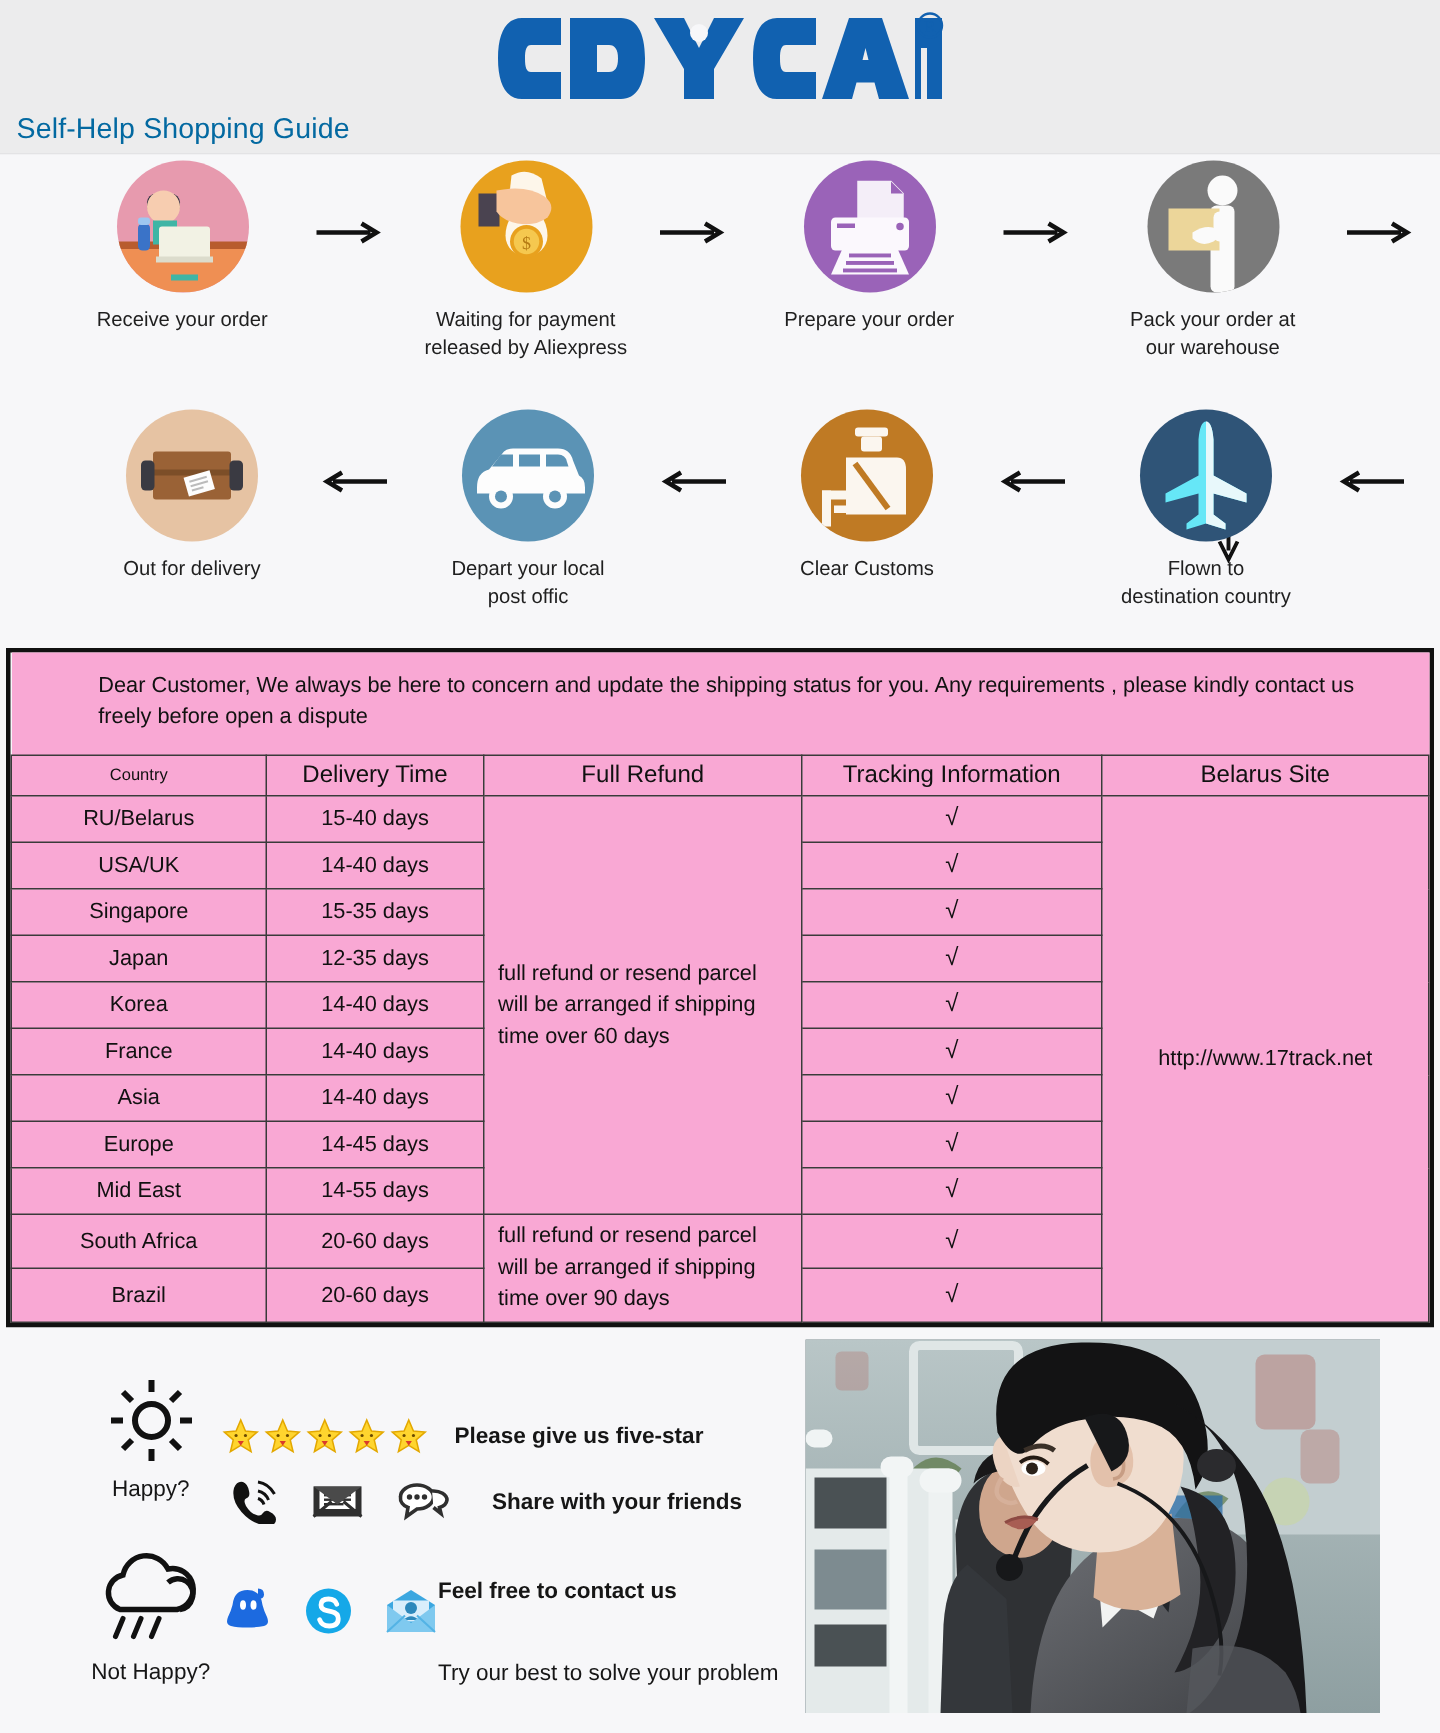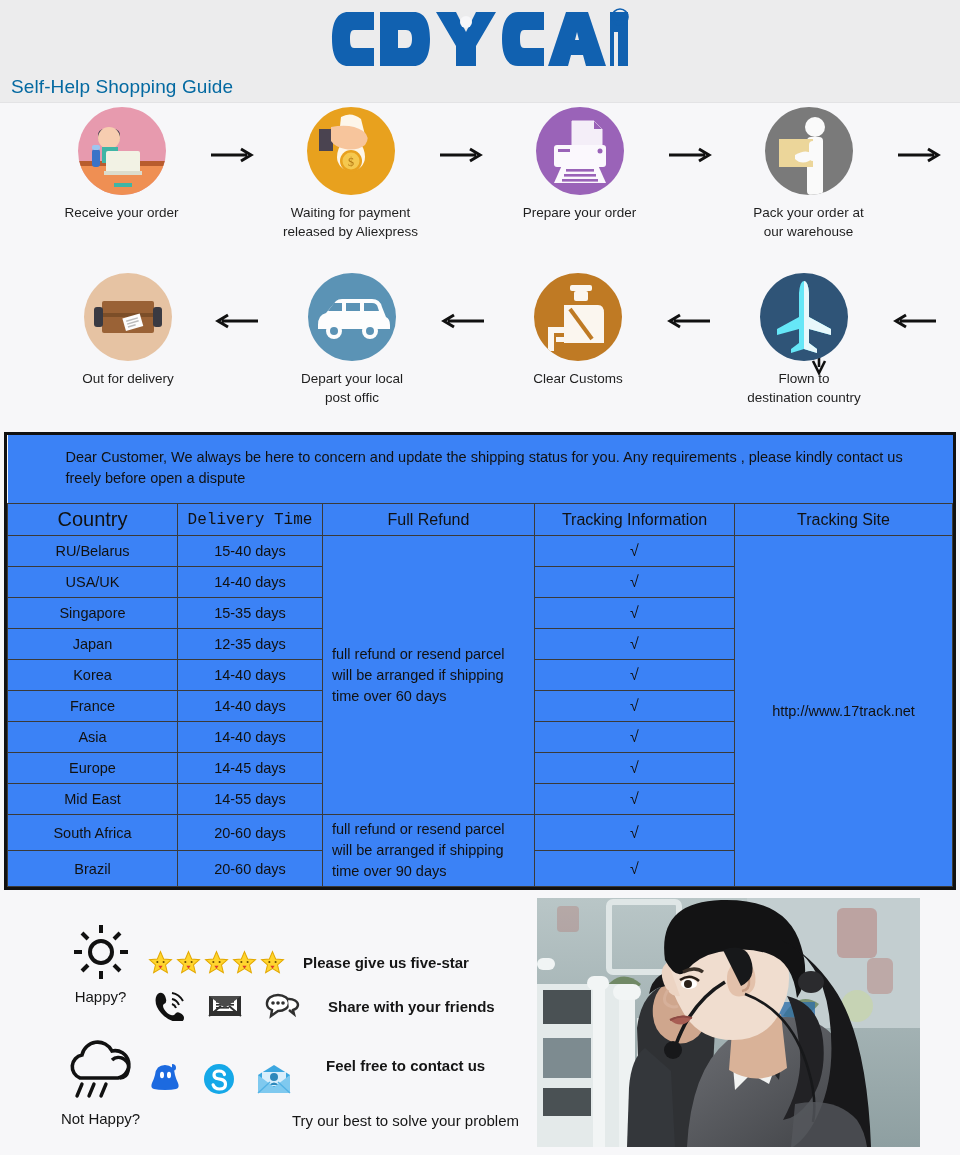--- a/index.html
+++ b/index.html
@@ -89,32 +89,32 @@
     width:100%;
     border-collapse:collapse;
     font-size:14.5px;
     color:#111;
   }
   table.ship td, table.ship th {
     border:1px solid #3a3a3a;
     padding:4px 6px;
     text-align:center;
     font-weight:normal;
-    background:#3b82f6;
+    background:#f9a8d4;
   }
   .notice-cell {
     text-align:left !important;
     padding:12px 18px 14px 58px !important;
     font-size:14.5px;
     line-height:1.45;
     border:none !important;
     border-bottom:1px solid #3a3a3a !important;
   }
   .col-country  { width:170px; }
-  .col-delivery { width:145px;font-family:Liberation Mono, monospace; }
+  .col-delivery { width:145px; }
   .col-refund   { width:212px; }
   .col-track    { width:200px; }
   .col-site     { width:auto; }
   .refund-cell {
     text-align:left !important;
     font-size:14.5px;
     line-height:1.45;
     padding-left:9px !important;
   }
   .check { font-size:16px; }
@@ -375,25 +375,25 @@
   </div>
 </div>
 
 <div class="table-wrap">
   <table class="ship">
     <tbody>
       <tr>
         <td class="notice-cell" colspan="5">Dear Customer, We always be here to concern and update the shipping status for you.  Any requirements , please kindly contact us freely before open a dispute</td>
       </tr>
       <tr>
-        <td class="col-country" style="font-size:20px;">Country</td>
+        <td class="col-country" style="font-size:11px;">Country</td>
         <td class="col-delivery" style="font-size:16px;">Delivery Time</td>
         <td class="col-refund" style="font-size:16px;">Full Refund</td>
         <td class="col-track" style="font-size:16px;">Tracking Information</td>
-        <td class="col-site" style="font-size:16px;">Tracking Site</td>
+        <td class="col-site" style="font-size:16px;">Belarus Site</td>
       </tr>
 
       <tr class="row-h">
         <td>RU/Belarus</td>
         <td>15-40 days</td>
         <td class="refund-cell" rowspan="9">full refund or resend parcel will be arranged if shipping time over 60 days</td>
         <td class="check">√</td>
         <td rowspan="11">http://www.17track.net</td>
       </tr>
       <tr class="row-h">
@@ -563,21 +563,21 @@
       </svg>
       <svg width="36" height="32" viewBox="0 0 36 32">
         <path d="M2 12 L18 2 L34 12 v18 H2z" fill="#3ca7e0"></path>
         <path d="M6 9 h24 v14 H6z" fill="#d9eefb"></path>
         <circle cx="18" cy="14" r="4" fill="#2d88bb"></circle>
         <path d="M13 22 q5 -5 10 0z" fill="#2d88bb"></path>
         <path d="M2 12 L18 24 L34 12 v18 H2z" fill="#7fc9ef"></path>
         <path d="M2 30 L14 19 M34 30 L22 19" stroke="#53b3e5" stroke-width="1.4"></path>
       </svg>
     </div>
-    <div class="f-text" style="margin-left:34px; position:relative; top:-14px;">Feel free to contact us</div>
+    <div class="f-text" style="position:relative; top:-14px;">Feel free to contact us</div>
   </div>
 
   <div class="f-text" style="position:absolute; left:292px; top:222px;">Try our best to solve your problem</div>
 
   <div class="photo">
     <svg width="383" height="249" viewBox="0 0 383 249" preserveAspectRatio="none">
       <defs>
         <linearGradient id="bgw" x1="0" y1="0" x2="0" y2="1">
           <stop offset="0%" stop-color="#b9c6c7"></stop>
             <stop offset="100%" stop-color="#8e9fa1"></stop>

